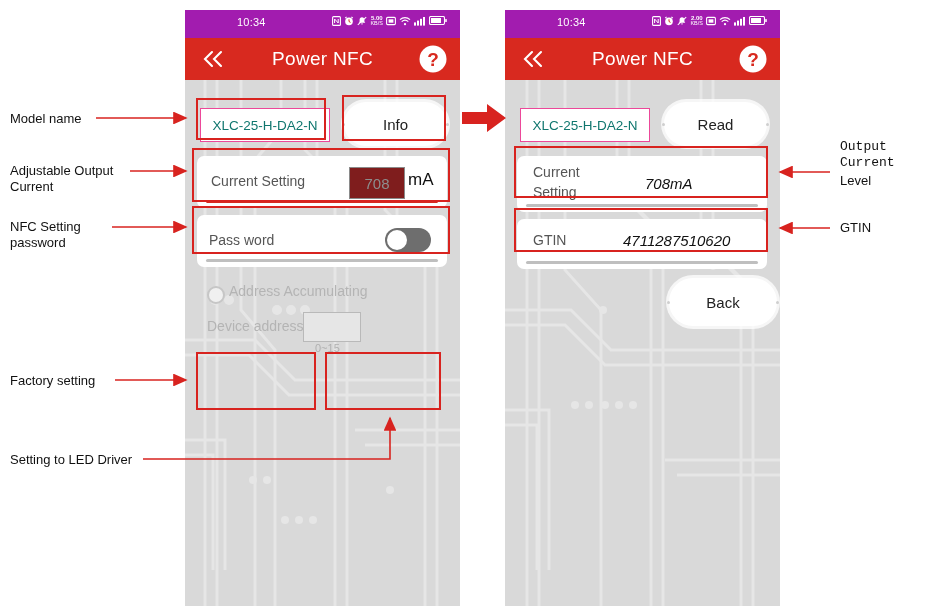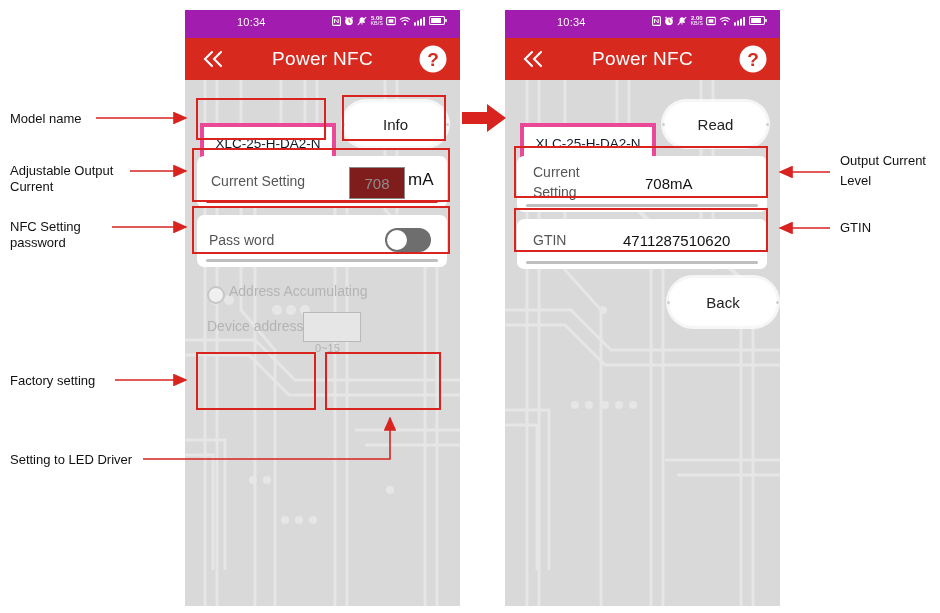--- a/index.html
+++ b/index.html
@@ -27,39 +27,39 @@
 
   .appbar{position:absolute;left:0;top:28px;width:100%;height:42px;background:#d8291f;}
   .appbar .title{position:absolute;left:0;top:0;width:100%;height:42px;line-height:42px;text-align:center;
       color:#fff;font-size:19px;letter-spacing:.3px;}
   .backchev{position:absolute;left:15px;top:9px;width:26px;height:24px;cursor:pointer;}
   .helpbtn{position:absolute;right:12px;top:6px;width:30px;height:30px;cursor:pointer;}
 
   .screen{position:absolute;left:0;top:70px;width:100%;height:526px;}
 
   
-  .modelbox{position:absolute;border:4px solid #ec4899;background:#fff;
-     display:flex;align-items:center;justify-content:center;font-size:13.5px;color:#0f172a;margin-top:15px;}
+  .modelbox{position:absolute;border:1px solid #ec4899;background:#fff;
+     display:flex;align-items:center;justify-content:center;font-size:13.5px;color:#0f766e;}
   .pill{position:absolute;border-radius:999px;background:#fff;
      display:flex;align-items:center;justify-content:center;font-size:15px;color:#222;
      box-shadow:0 0 0 4px #ffffff, 0 0 0 7px rgba(255,255,255,.75);cursor:pointer;}
   .pill::before,.pill::after{content:"";position:absolute;width:3px;height:3px;border-radius:50%;
      background:#cfcfcf;top:50%;margin-top:-1.5px;}
   .pill::before{left:-6px;}
   .pill::after{right:-6px;}
 
   .card{position:absolute;background:#fff;border-radius:7px;}
   .card .ul{position:absolute;left:9px;right:9px;bottom:5px;height:3px;border-radius:2px;}
   .ul-red{background:#d8291f;}
   .ul-gray{background:#bfbfbf;}
   .card .lab{position:absolute;color:#555;font-size:14px;}
   .numbox{position:absolute;border:1px solid #8a8a8a;background:#7f1d1d;
      display:flex;align-items:center;justify-content:center;color:#8d8d8d;font-size:15px;}
   .unit{position:absolute;font-size:17px;color:#111;}
-  .value{position:absolute;color:#111;font-size:15px;}
+  .value{position:absolute;color:#111;font-size:15px;font-style:italic;}
 
   .toggle{position:absolute;width:46px;height:24px;border-radius:999px;background:#6e6e6e;cursor:pointer;}
   .toggle .knob{position:absolute;left:2px;top:2px;width:20px;height:20px;border-radius:50%;background:#fff;}
 
   .radio{position:absolute;width:14px;height:14px;border-radius:50%;border:2px solid #c6c6c6;background:#f0f0f0;}
   .dim{color:#b4b4b4;}
   .addrbox{position:absolute;border:1px solid #b9b9b9;background:#e6e6e6;}
   .hint{position:absolute;font-size:11px;color:#b0b0b0;}
 
   
@@ -308,21 +308,21 @@
 
   <div class="ann" style="left:10px;top:163px;">Adjustable Output</div>
   <div class="ann" style="left:10px;top:179px;">Current</div>
 
   <div class="ann" style="left:10px;top:219px;">NFC Setting</div>
   <div class="ann" style="left:10px;top:235px;">password</div>
 
   <div class="ann" style="left:10px;top:373px;">Factory setting</div>
   <div class="ann" style="left:10px;top:452px;">Setting to LED Driver</div>
 
-  <div class="ann" style="left:840px;top:153px;">Output Current</div>
+  <div class="ann" style="left:840px;top:139px;font-family:Liberation Mono, monospace;">Output Current</div>
   <div class="ann" style="left:840px;top:173px;">Level</div>
   <div class="ann" style="left:840px;top:220px;">GTIN</div>
 
   <svg class="ov">
     <defs>
       <marker id="arrR" markerWidth="9" markerHeight="8" refX="8" refY="4" orient="auto">
         <path d="M0 0 L9 4 L0 8 z" fill="#d8231f"></path>
       </marker>
       <marker id="arrL" markerWidth="9" markerHeight="8" refX="8" refY="4" orient="auto">
         <path d="M0 0 L9 4 L0 8 z" fill="#d8231f"></path>

